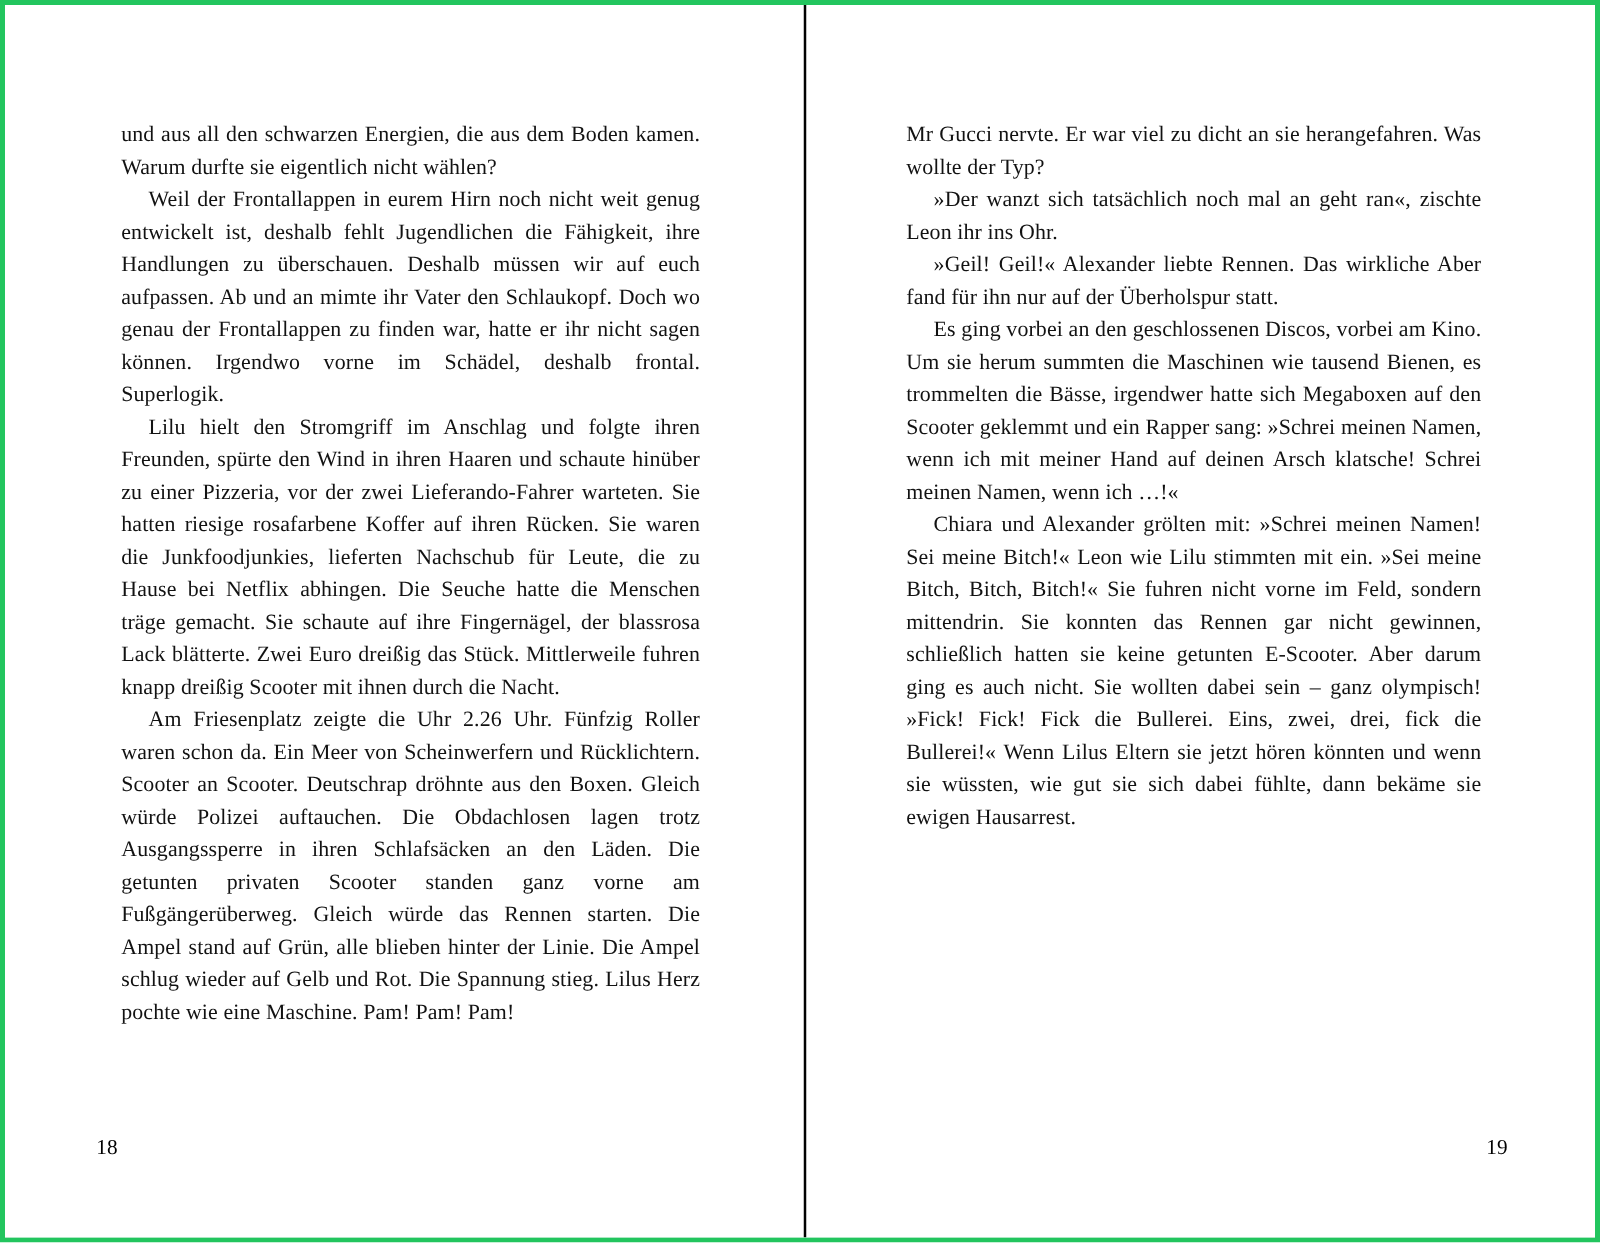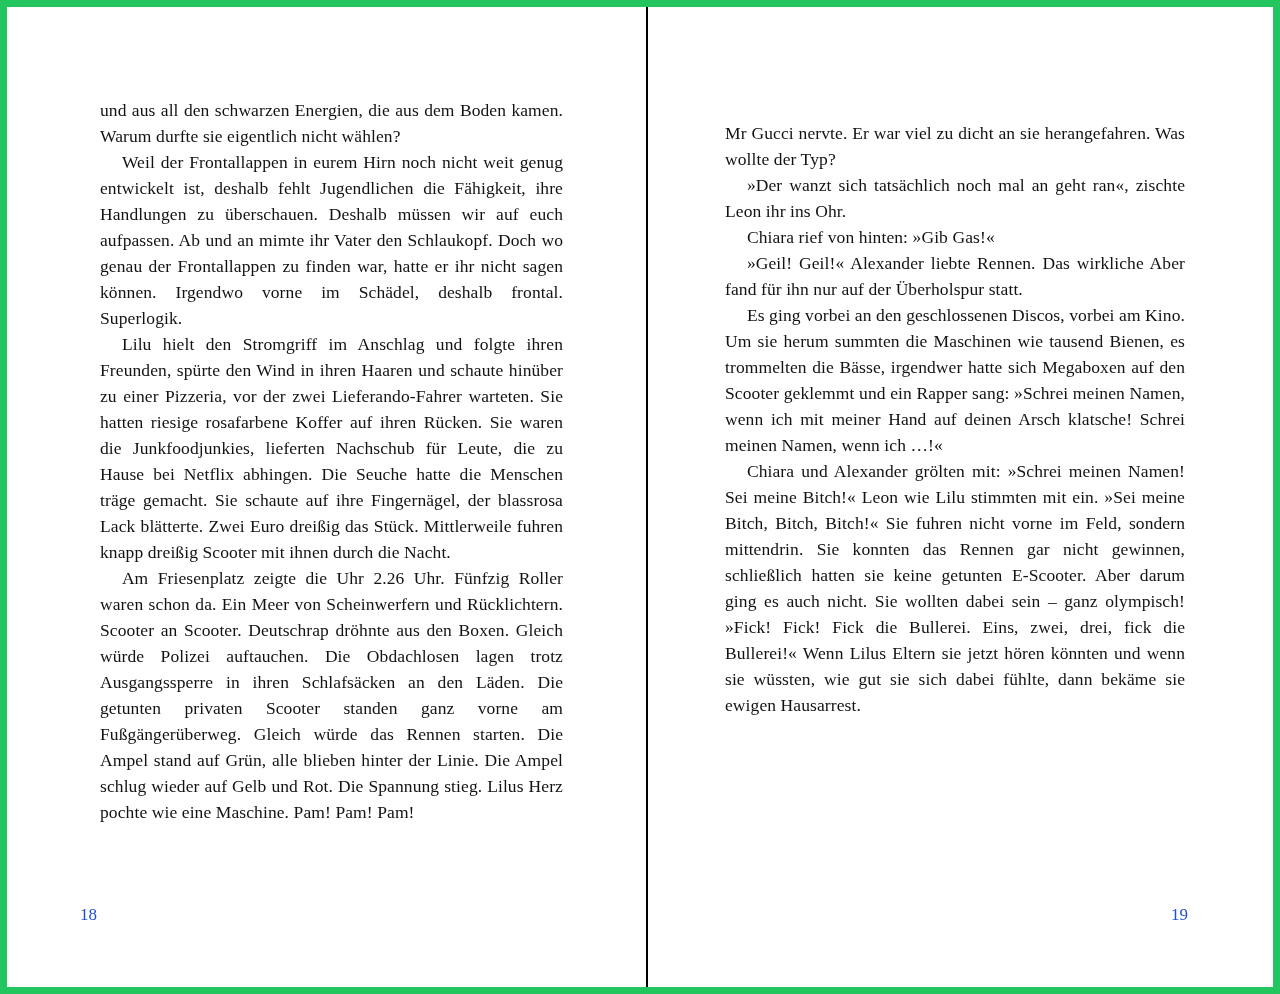--- a/index.html
+++ b/index.html
@@ -7,21 +7,21 @@
     padding: 0;
     background: #ffffff;
     font-family: "Liberation Serif", "DejaVu Serif", serif;
   }
   .spread {
     position: relative;
     width: 1280px;
     height: 994px;
     background: #ffffff;
     box-sizing: border-box;
-    border: 7px solid #22c55e;
+    border: 4px solid #22c55e;
     display: flex;
     overflow: hidden;
   }
   .page {
     position: relative;
     width: 640px;
     height: 100%;
     box-sizing: border-box;
     background: #ffffff;
   }
@@ -41,42 +41,41 @@
     line-height: 26px;
     letter-spacing: 0.1px;
   }
   .page-left .text-block {
     left: 93px;
     width: 463px;
   }
   .page-right .text-block {
     left: 85px;
     width: 460px;
-    margin-top: 23px;
   }
   .text-block p {
     margin: 0;
     text-align: justify;
     hyphens: auto;
     -webkit-hyphens: auto;
   }
   .text-block p.indented {
     text-indent: 1.25em;
   }
   .page-number {
     position: absolute;
     bottom: 62px;
     font-size: 17px;
-    color: #1d4ed8;
+    color: #000000;
   }
   .page-left .page-number {
     left: 73px;
   }
   .page-right .page-number {
-    right: 85px;
+    right: 70px;
   }
 </style>
 </head>
 <body>
 
 <div class="spread">
 
   <div class="page page-left">
     <div class="text-block" id="left-text">
         <p class="" lang="de">und aus all den schwarzen Energien, die aus dem Boden kamen. Warum durfte sie eigentlich nicht wählen?</p>
@@ -84,21 +83,20 @@
         <p class="indented" lang="de">Lilu hielt den Stromgriff im Anschlag und folgte ihren Freunden, spürte den Wind in ihren Haaren und schaute hinüber zu einer Pizzeria, vor der zwei Lieferando-Fahrer warteten. Sie hatten riesige rosafarbene Koffer auf ihren Rücken. Sie waren die Junkfoodjunkies, lieferten Nachschub für Leute, die zu Hause bei Netflix abhingen. Die Seuche hatte die Menschen träge gemacht. Sie schaute auf ihre Fingernägel, der blassrosa Lack blätterte. Zwei Euro dreißig das Stück. Mittlerweile fuhren knapp dreißig Scooter mit ihnen durch die Nacht.</p>
         <p class="indented" lang="de">Am Friesenplatz zeigte die Uhr 2.26 Uhr. Fünfzig Roller waren schon da. Ein Meer von Scheinwerfern und Rücklichtern. Scooter an Scooter. Deutschrap dröhnte aus den Boxen. Gleich würde Polizei auftauchen. Die Obdachlosen lagen trotz Ausgangssperre in ihren Schlafsäcken an den Läden. Die getunten privaten Scooter standen ganz vorne am Fußgängerüberweg. Gleich würde das Rennen starten. Die Ampel stand auf Grün, alle blieben hinter der Linie. Die Ampel schlug wieder auf Gelb und Rot. Die Spannung stieg. Lilus Herz pochte wie eine Maschine. Pam! Pam! Pam!</p>
       </div>
     <div class="page-number">18</div>
   </div>
 
   <div class="page page-right">
     <div class="text-block" id="right-text">
         <p class="" lang="de">Mr Gucci nervte. Er war viel zu dicht an sie herangefahren. Was wollte der Typ?</p>
         <p class="indented" lang="de">»Der wanzt sich tatsächlich noch mal an geht ran«, zischte Leon ihr ins Ohr.</p>
-        <p class="indented" lang="de">Chiara rief von hinten: »Gib Gas!«</p>
         <p class="indented" lang="de">»Geil! Geil!« Alexander liebte Rennen. Das wirkliche Aber fand für ihn nur auf der Überholspur statt.</p>
         <p class="indented" lang="de">Es ging vorbei an den geschlossenen Discos, vorbei am Kino. Um sie herum summten die Maschinen wie tausend Bienen, es trommelten die Bässe, irgendwer hatte sich Megaboxen auf den Scooter geklemmt und ein Rapper sang: »Schrei meinen Namen, wenn ich mit meiner Hand auf deinen Arsch klatsche! Schrei meinen Namen, wenn ich …!«</p>
         <p class="indented" lang="de">Chiara und Alexander grölten mit: »Schrei meinen Namen! Sei meine Bitch!« Leon wie Lilu stimmten mit ein. »Sei meine Bitch, Bitch, Bitch!« Sie fuhren nicht vorne im Feld, sondern mittendrin. Sie konnten das Rennen gar nicht gewinnen, schließlich hatten sie keine getunten E-Scooter. Aber darum ging es auch nicht. Sie wollten dabei sein – ganz olympisch! »Fick! Fick! Fick die Bullerei. Eins, zwei, drei, fick die Bullerei!« Wenn Lilus Eltern sie jetzt hören könnten und wenn sie wüssten, wie gut sie sich dabei fühlte, dann bekäme sie ewigen Hausarrest.</p>
       </div>
     <div class="page-number">19</div>
   </div>
 
   <div class="page-divider"></div>
 
 </div>

